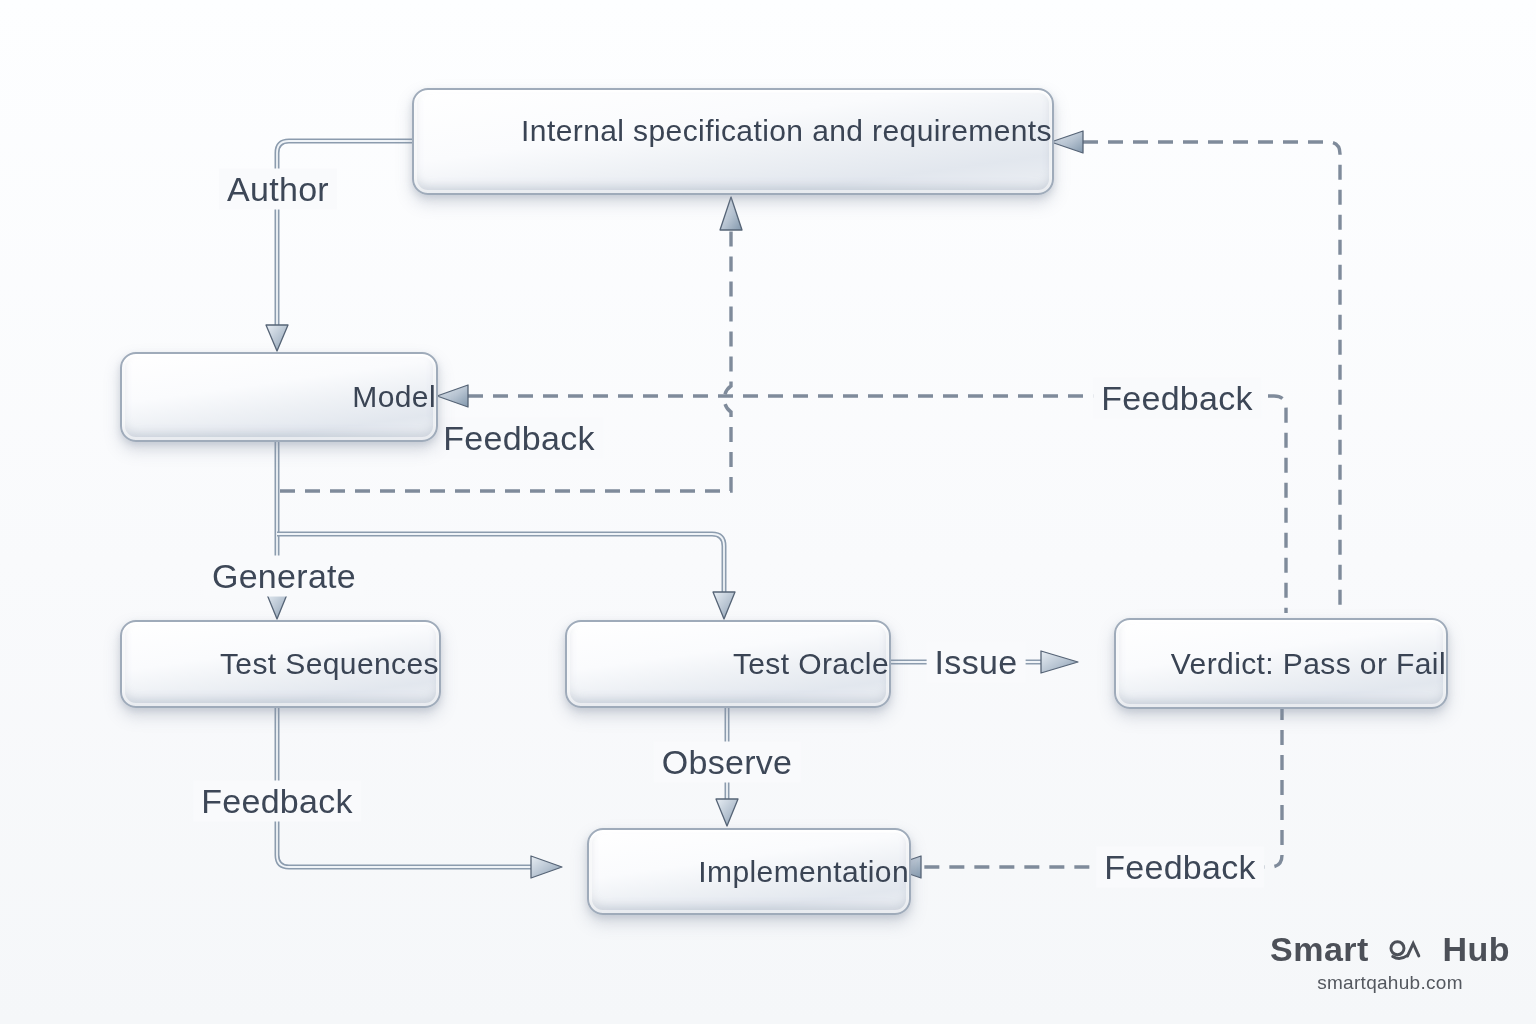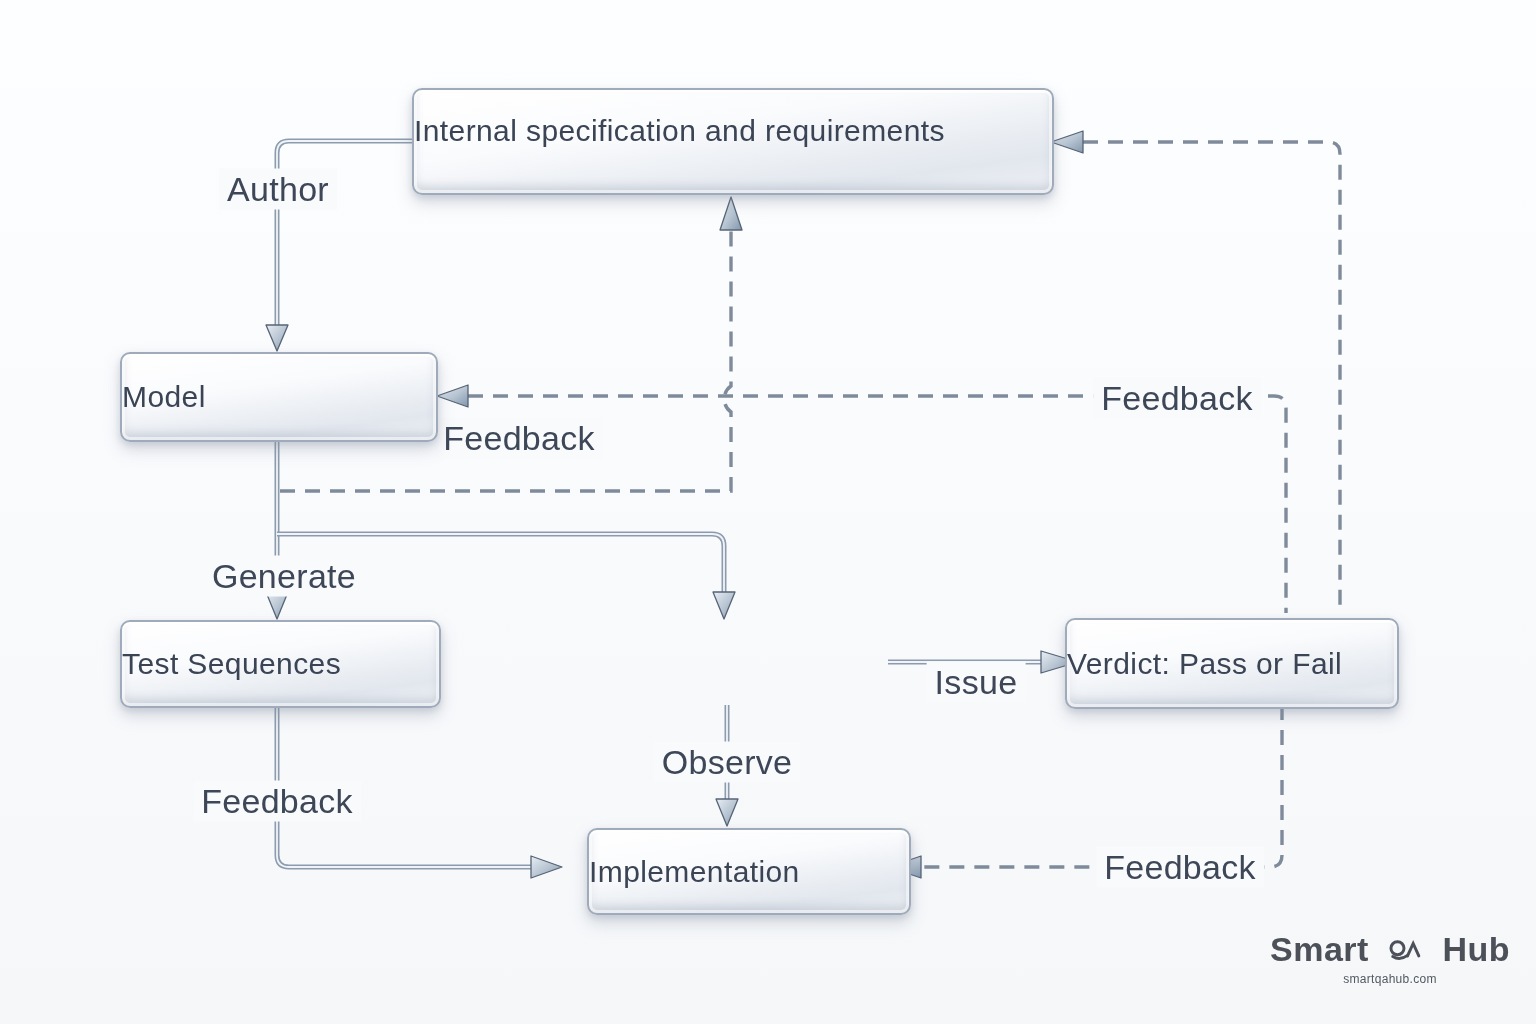--- a/index.html
+++ b/index.html
@@ -8,54 +8,54 @@
     background:linear-gradient(180deg,#fdfeff 0%,#f9fafc 55%,#f5f7f9 100%);
     font-family:"Liberation Sans","DejaVu Sans",sans-serif;
     color:#3a4454;
   }
   .wires{position:absolute;left:0;top:0;z-index:1;}
   .tube-base{fill:none;stroke:#8c9cae;stroke-width:5;}
   .tube-hi{fill:none;stroke:#f0f4f8;stroke-width:1.8;}
   .dash{fill:none;stroke:#7f8b9b;stroke-width:3.4;stroke-dasharray:15 10;}
   .head{fill:url(#gradHead);stroke:#566476;stroke-width:1.3;stroke-linejoin:round;}
   .node{
-    position:absolute;z-index:3;display:flex;align-items:center;justify-content:flex-start;
-    border:2px solid #9fabba;border-radius:10px;
+    position:absolute;z-index:3;display:flex;align-items:center;justify-content:flex-end;
+    border:2px solid #9fabba;border-radius:16px;
     background:linear-gradient(172deg,#ffffff 0%,#fafbfd 38%,#eef1f5 58%,#e2e7ee 80%,#edf0f4 100%);
     box-shadow:0 8px 16px rgba(128,140,158,.30),0 3px 6px rgba(128,140,158,.22),
                inset 0 2px 2px #ffffff,inset 0 0 0 3px rgba(255,255,255,.55),
                inset 0 -6px 10px rgba(142,156,173,.38),inset 3px 0 6px rgba(255,255,255,.7);
   }
   .node-label{font-size:30px;letter-spacing:.4px;color:#3a4454;white-space:nowrap;}
   #node-spec{left:412px;top:88px;width:638px;height:103px;}
   #node-spec .node-label{padding-bottom:22px;}
   #node-model{left:120px;top:352px;width:314px;height:86px;}
   #node-testseq{left:120px;top:620px;width:317px;height:84px;}
   #node-oracle{left:565px;top:620px;width:322px;height:84px;}
-  #node-verdict{left:1065px;top:618px;width:330px;height:87px;}
+  #node-verdict{left:1114px;top:618px;width:330px;height:87px;}
   #node-impl{left:567px;top:828px;width:320px;height:83px;margin-left:20px;}
   .edge-label{
     position:absolute;z-index:2;transform:translate(-50%,-50%);
     font-size:34px;letter-spacing:.3px;color:#3d4757;white-space:nowrap;
     background:#f9fafc;padding:1px 8px;
   }
   #lbl-author{left:278px;top:189px;}
   #lbl-generate{left:284px;top:576px;}
   #lbl-control{left:277px;top:801px;}
   #lbl-observe{left:727px;top:762px;}
-  #lbl-issue{left:976px;top:682px;text-align:right;}
+  #lbl-issue{left:976px;top:662px;text-align:right;}
   #lbl-fb-model{left:519px;top:438px;}
   #lbl-fb-right{left:1177px;top:398px;}
   #lbl-fb-bottom{left:1180px;top:867px;}
   .logo{position:absolute;z-index:3;left:1270px;top:930px;width:240px;text-align:center;}
   .logo-row{display:flex;align-items:center;justify-content:center;gap:18px;}
   .logo-strong{font-size:34px;font-weight:bold;color:#4c5058;letter-spacing:.5px;}
   .qa-mark{width:56px;height:38px;margin:0 1px;}
   .qa-mark path,.qa-mark circle{fill:none;stroke:#4c5058;stroke-width:5;stroke-linecap:round;}
-  .logo-domain{font-size:12px;color:#54585f;margin-top:3px;letter-spacing:.3px;}
+  .logo-domain{font-size:19px;color:#54585f;margin-top:3px;letter-spacing:.3px;}
 </style>
 </head>
 <body>
 
 <div class="canvas">
 
   <svg class="wires" width="1536" height="1024" viewBox="0 0 1536 1024">
     <defs>
       <linearGradient id="gradHead" x1="0" y1="0" x2="1" y2="1">
         <stop offset="0" stop-color="#e8eef4"></stop>
@@ -123,20 +123,23 @@
 
   <div class="node" id="node-spec">
     <span class="node-label">Internal specification and requirements</span>
   </div>
   <div class="node" id="node-testseq">
     <span class="node-label">Test Sequences</span>
   </div>
   <div class="node" id="node-model">
     <span class="node-label">Model</span>
   </div>
+  <div class="node" id="node-oracle">
+    <span class="node-label">Test Oracle</span>
+  </div>
   <div class="node" id="node-verdict">
     <span class="node-label">Verdict: Pass or Fail</span>
   </div>
   <div class="node" id="node-impl">
     <span class="node-label">Implementation</span>
   </div>
 
   <div class="edge-label" id="lbl-author">Author</div>
   <div class="edge-label" id="lbl-generate">Generate</div>
   <div class="edge-label" id="lbl-control">Feedback</div>

